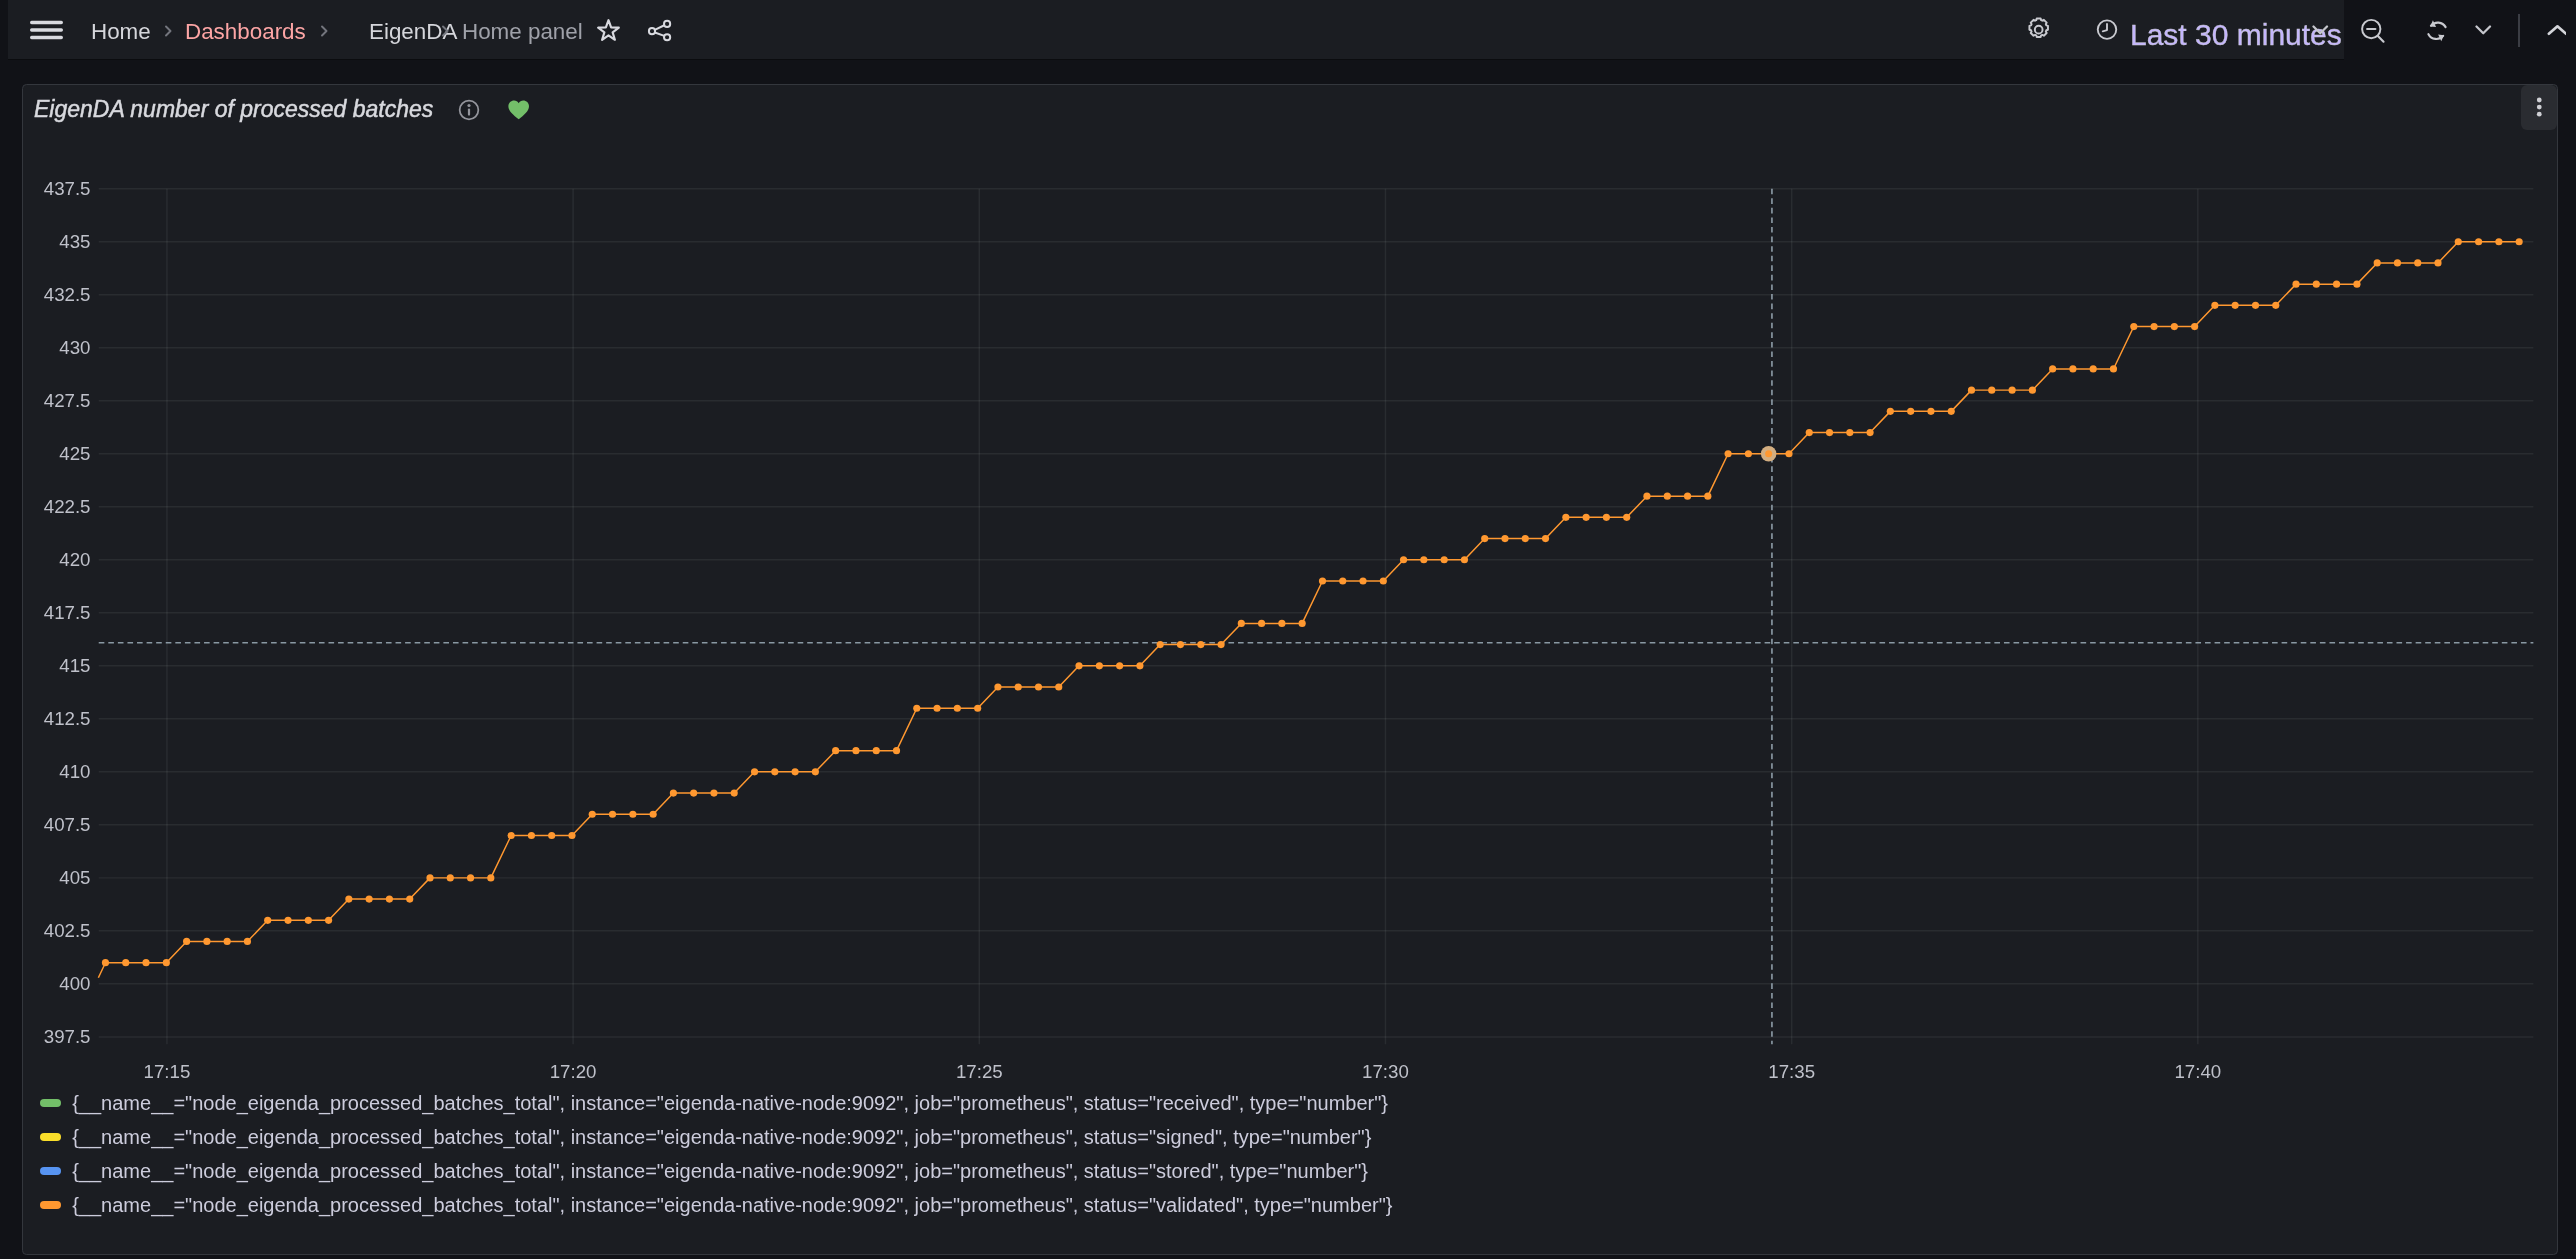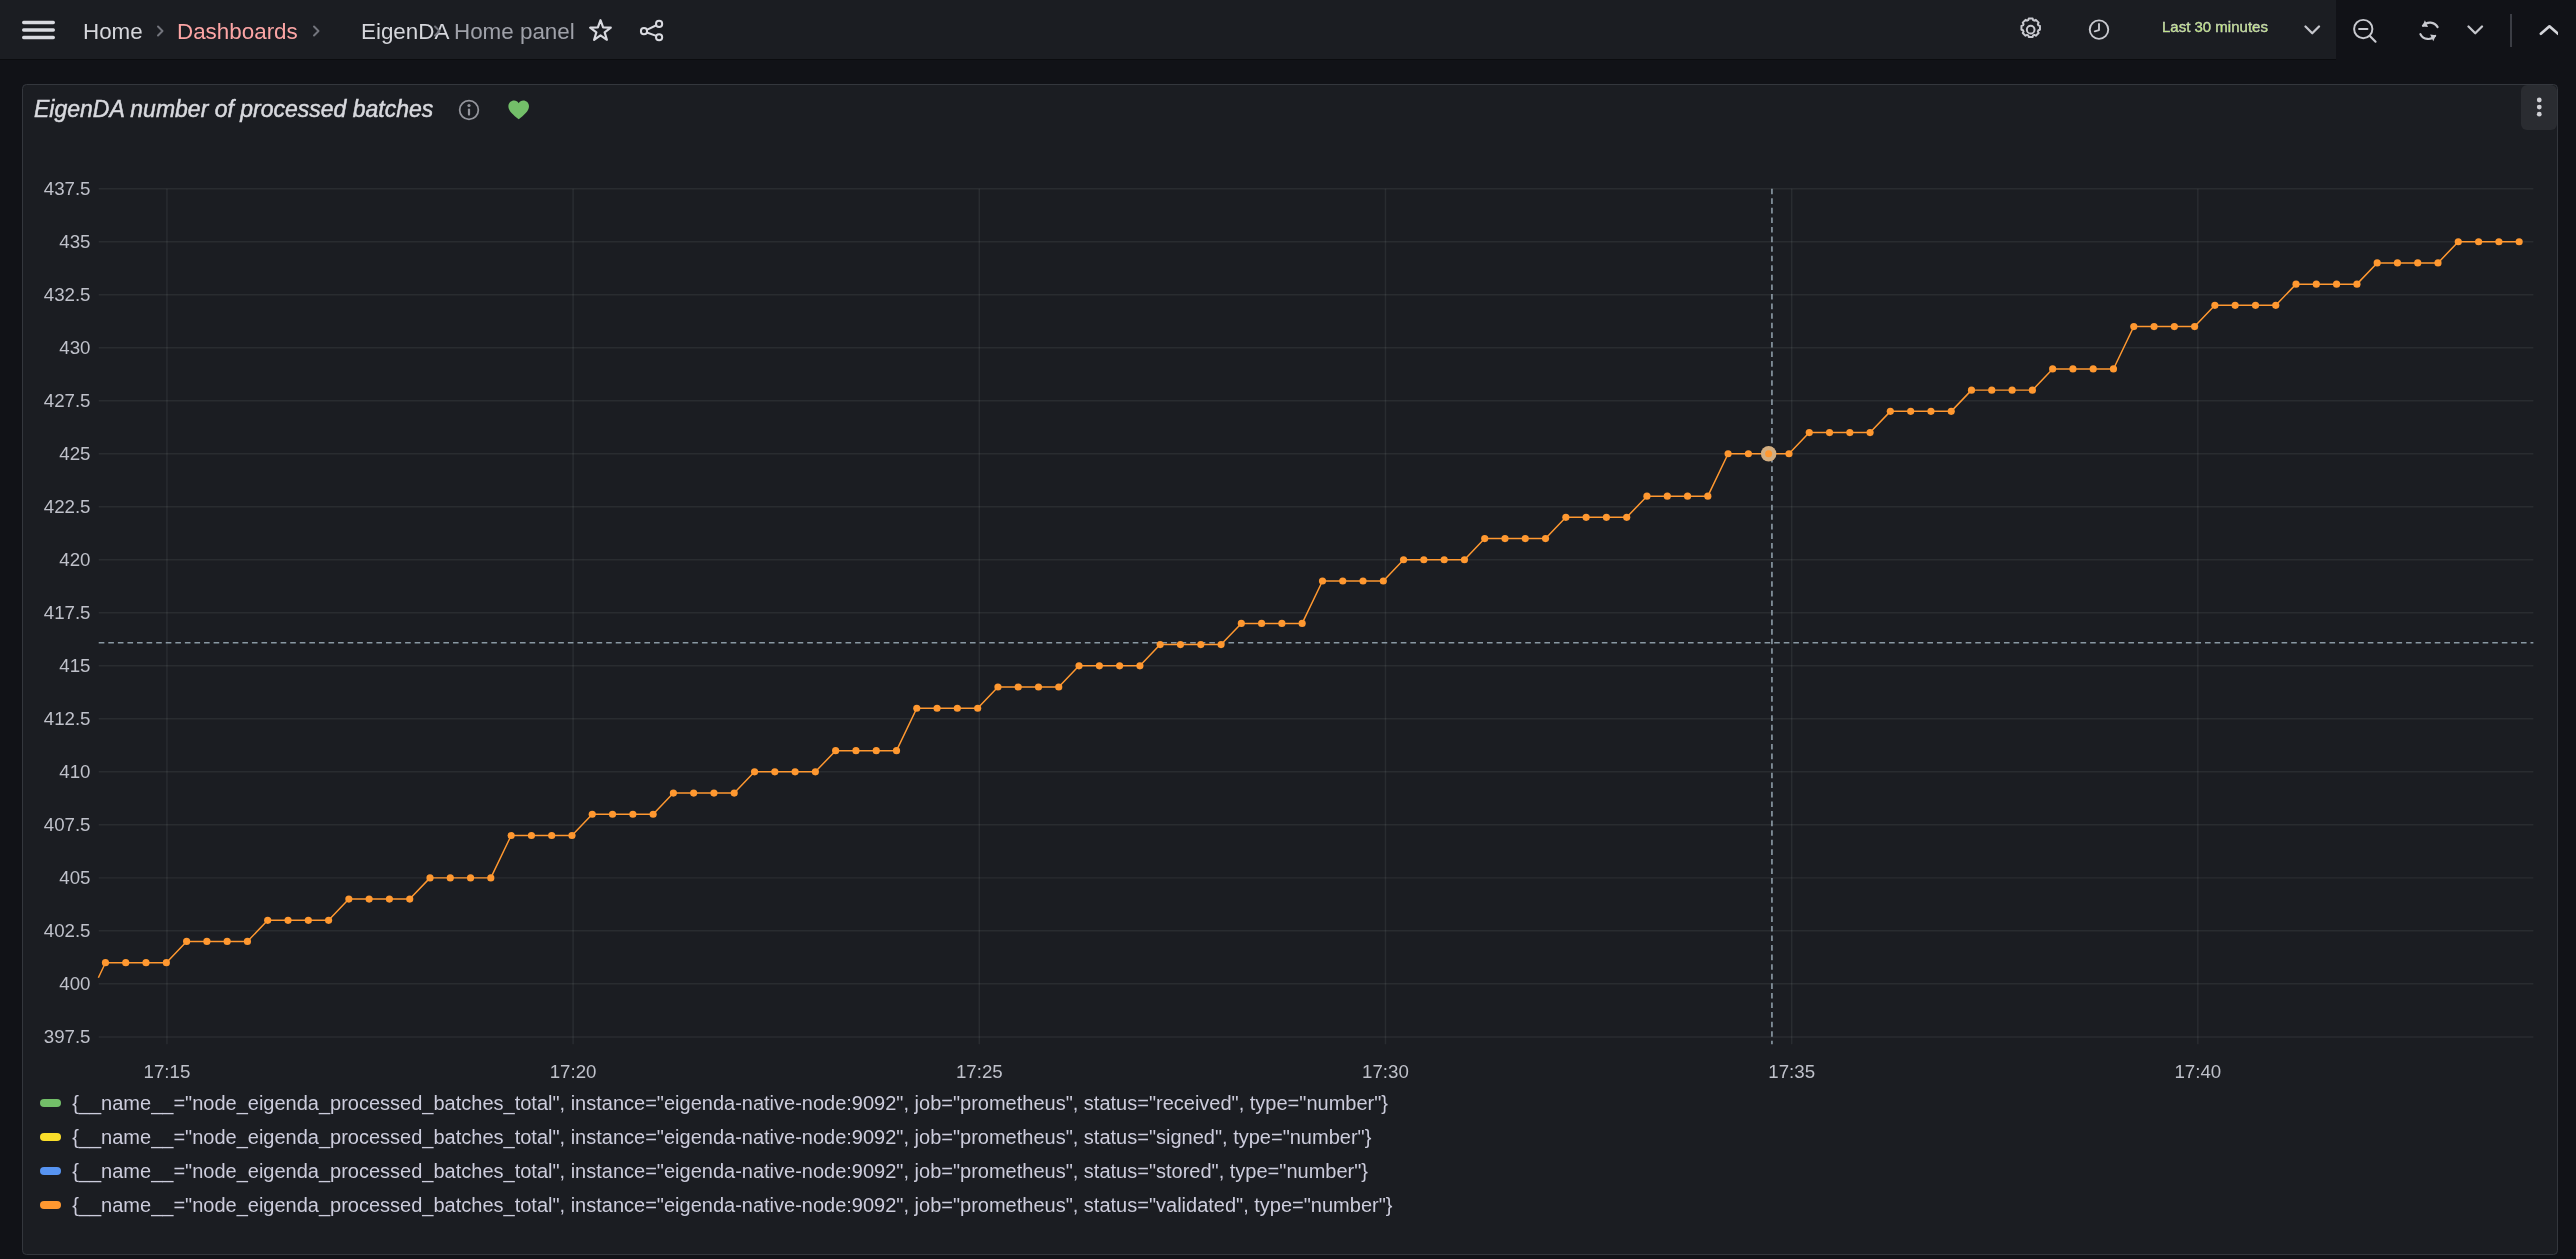--- a/index.html
+++ b/index.html
@@ -1,19 +1,19 @@
 <!DOCTYPE html>
 <html style="font-size:12px"><head><meta charset="utf-8"><title>EigenDA</title>
 <style>
 *{margin:0;padding:0;}
 html,body{width:2576px;height:1260px;background:#111217;overflow:hidden;}
 body{font-family:"Liberation Sans",sans-serif;position:relative;}
 </style></head>
 <body>
-<div style="position:absolute;left:0;top:0;width:2336px;height:60px;background:#1b1d22;border-bottom:1.5px solid #0b0c0f;box-sizing:border-box;">
+<div style="position:absolute;left:8px;top:0;width:2336px;height:60px;background:#1b1d22;border-bottom:1.5px solid #0b0c0f;box-sizing:border-box;">
 <svg style="position:absolute;left:22.4px;top:15px" width="33" height="30" viewBox="0 0 44 40">
       <g stroke="#d9dae0" stroke-width="4.4" stroke-linecap="round">
         <line x1="2.2" y1="10" x2="41.8" y2="10"></line>
         <line x1="2.2" y1="20" x2="41.8" y2="20"></line>
         <line x1="2.2" y1="30" x2="41.8" y2="30"></line>
       </g>
     </svg>
 <span style="position:absolute;left:83px;top:18.7px;font-size:22.4px;color:#d5d6db;">Home</span>
 <svg style="position:absolute;left:155px;top:25px" width="10.5" height="12" viewBox="0 0 14 16">
       <polyline points="4,2 10,8 4,14" fill="none" stroke="#73757d" stroke-width="2.6" stroke-linecap="round" stroke-linejoin="round"></polyline>
@@ -42,21 +42,21 @@
 <svg style="position:absolute;left:2018px;top:17px" width="25.4" height="25.4" viewBox="0 0 34 34">
       <g transform="scale(1.0967)">
         <path fill="#c9cad0" d="M15.5 9.6a5.9 5.9 0 1 0 0 11.8 5.9 5.9 0 0 0 0-11.8zm0 9.4a3.5 3.5 0 1 1 0-7 3.5 3.5 0 0 1 0 7z"></path>
         <path fill="none" stroke="#c9cad0" stroke-width="2.4" stroke-linejoin="round" d="M18.5 3.9l-.6-2h-4.8l-.6 2-1.4.6-1.9-1-3.4 3.4 1 1.9-.6 1.4-2 .6v4.8l2 .6.6 1.5-1 1.8 3.4 3.4 1.9-1 1.4.5.6 2.1h4.8l.6-2.1 1.4-.5 1.9 1 3.4-3.4-1-1.8.6-1.5 2-.6v-4.8l-2-.6-.6-1.4 1-1.9-3.4-3.4-1.9 1z"></path>
       </g>
     </svg>
 <svg style="position:absolute;left:2088px;top:19.4px" width="22" height="22" viewBox="0 0 29 29">
       <circle cx="14.5" cy="14" r="12.2" fill="none" stroke="#c9cad0" stroke-width="2.5"></circle>
       <polyline points="14.5,6.6 14.5,14.6 8.9,16.2" fill="none" stroke="#c9cad0" stroke-width="2.5" stroke-linecap="round" stroke-linejoin="round"></polyline>
     </svg>
-<span style="position:absolute;left:2122px;top:18px;font-size:15px;color:#bef264;margin-left:40px;-webkit-text-stroke:0.4px #ccccd6;">Last 30 minutes</span>
+<span style="position:absolute;left:2122px;top:18px;font-size:30px;color:#c4b5fd;-webkit-text-stroke:0.4px #ccccd6;">Last 30 minutes</span>
 <svg style="position:absolute;left:2304px;top:25.4px" width="16.5" height="10.5" viewBox="0 0 22 14">
       <polyline points="2,2 11,11 20,2" fill="none" stroke="#c6c7cd" stroke-width="3" stroke-linecap="round" stroke-linejoin="round"></polyline>
     </svg>
 <svg style="position:absolute;left:2352px;top:17px" width="27" height="27" viewBox="0 0 36 36">
       <circle cx="15" cy="16" r="12.2" fill="none" stroke="#c9cad0" stroke-width="2.6"></circle>
       <line x1="9.4" y1="16" x2="20.6" y2="16" stroke="#c9cad0" stroke-width="2.6" stroke-linecap="round"></line>
       <line x1="24.2" y1="25.6" x2="31.4" y2="33" stroke="#c9cad0" stroke-width="2.8" stroke-linecap="round"></line>
     </svg>
 <svg style="position:absolute;left:2417px;top:16.5px" width="25.4" height="27" viewBox="0 0 34 36">
       <g stroke="#c9cad0" stroke-width="2.9" fill="none" stroke-linecap="round">

